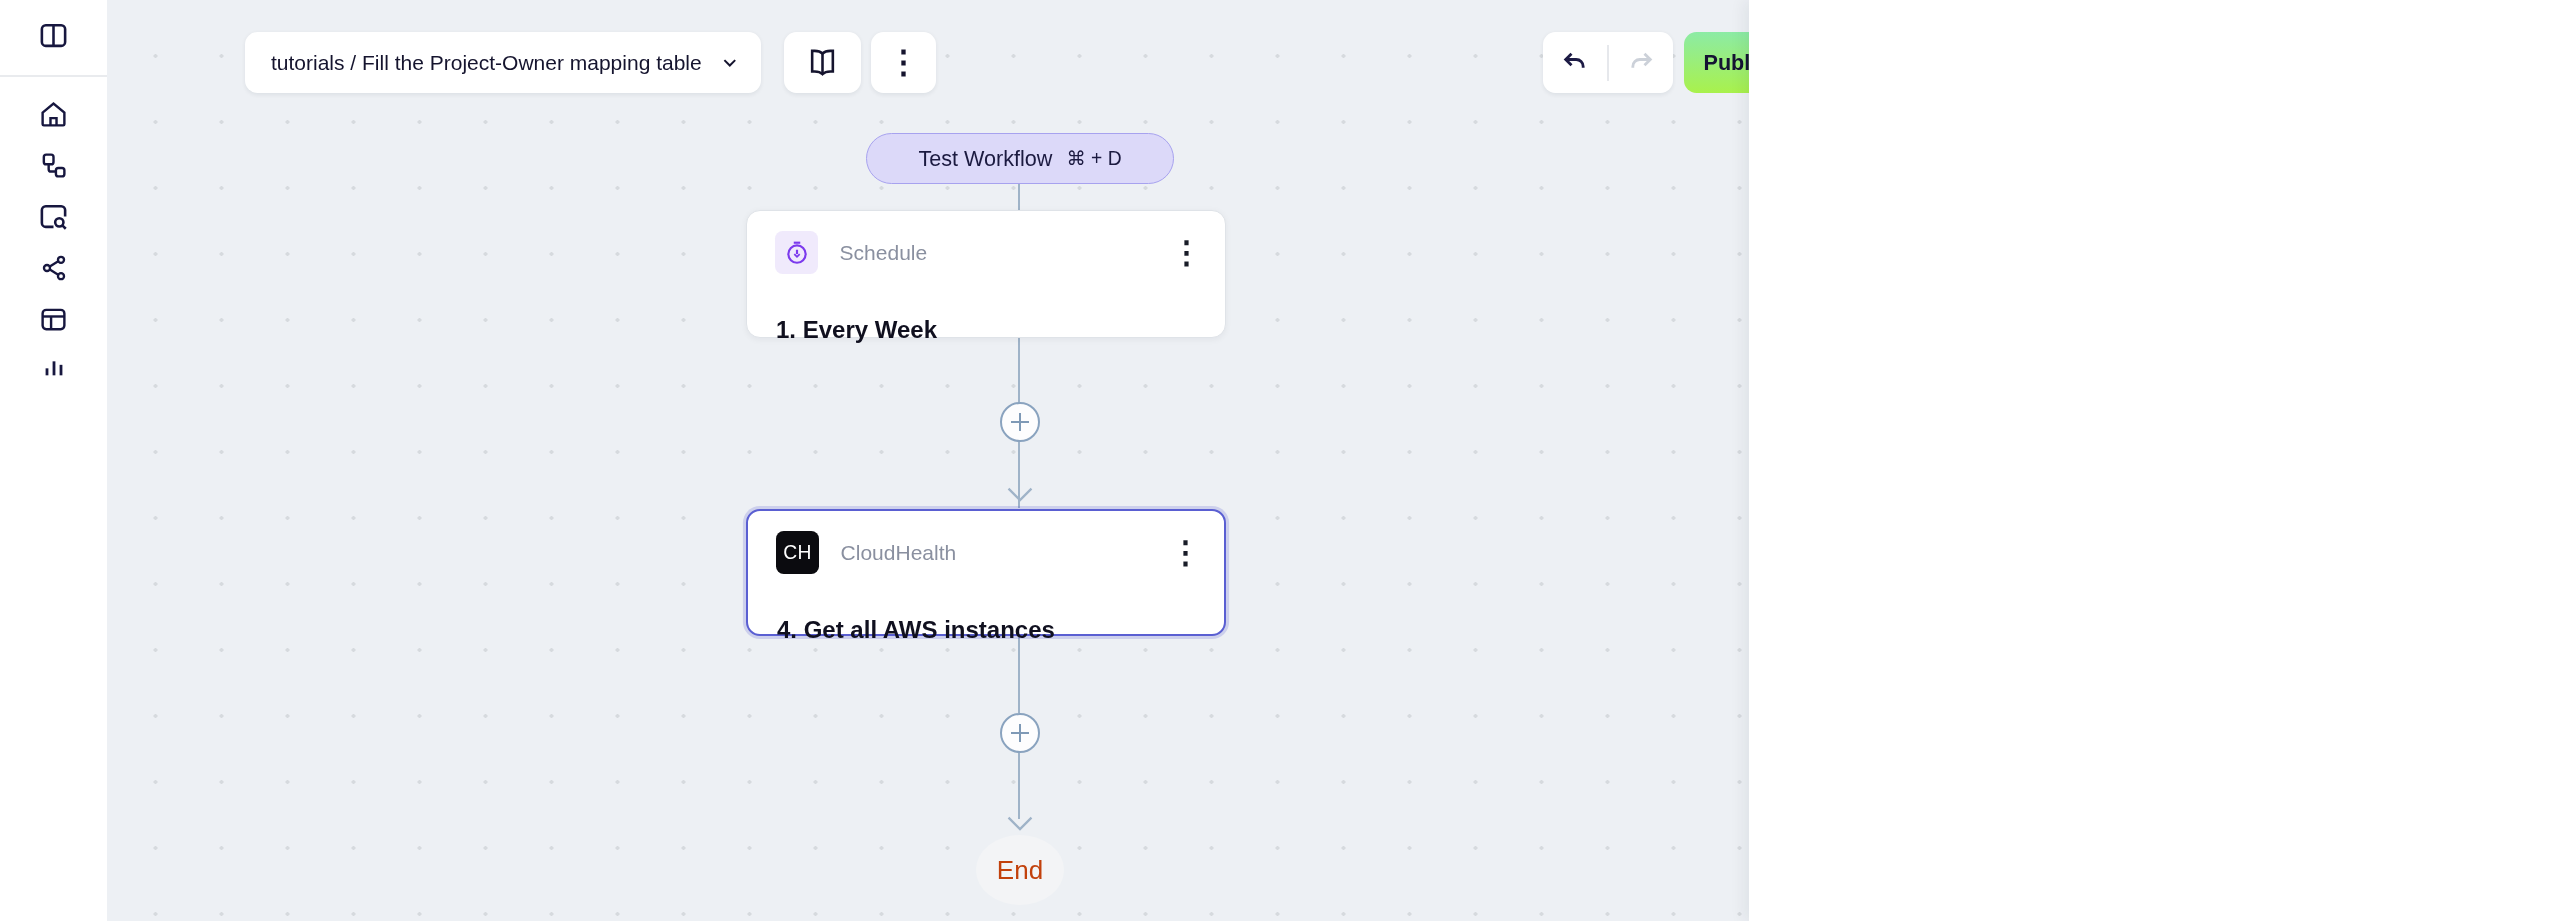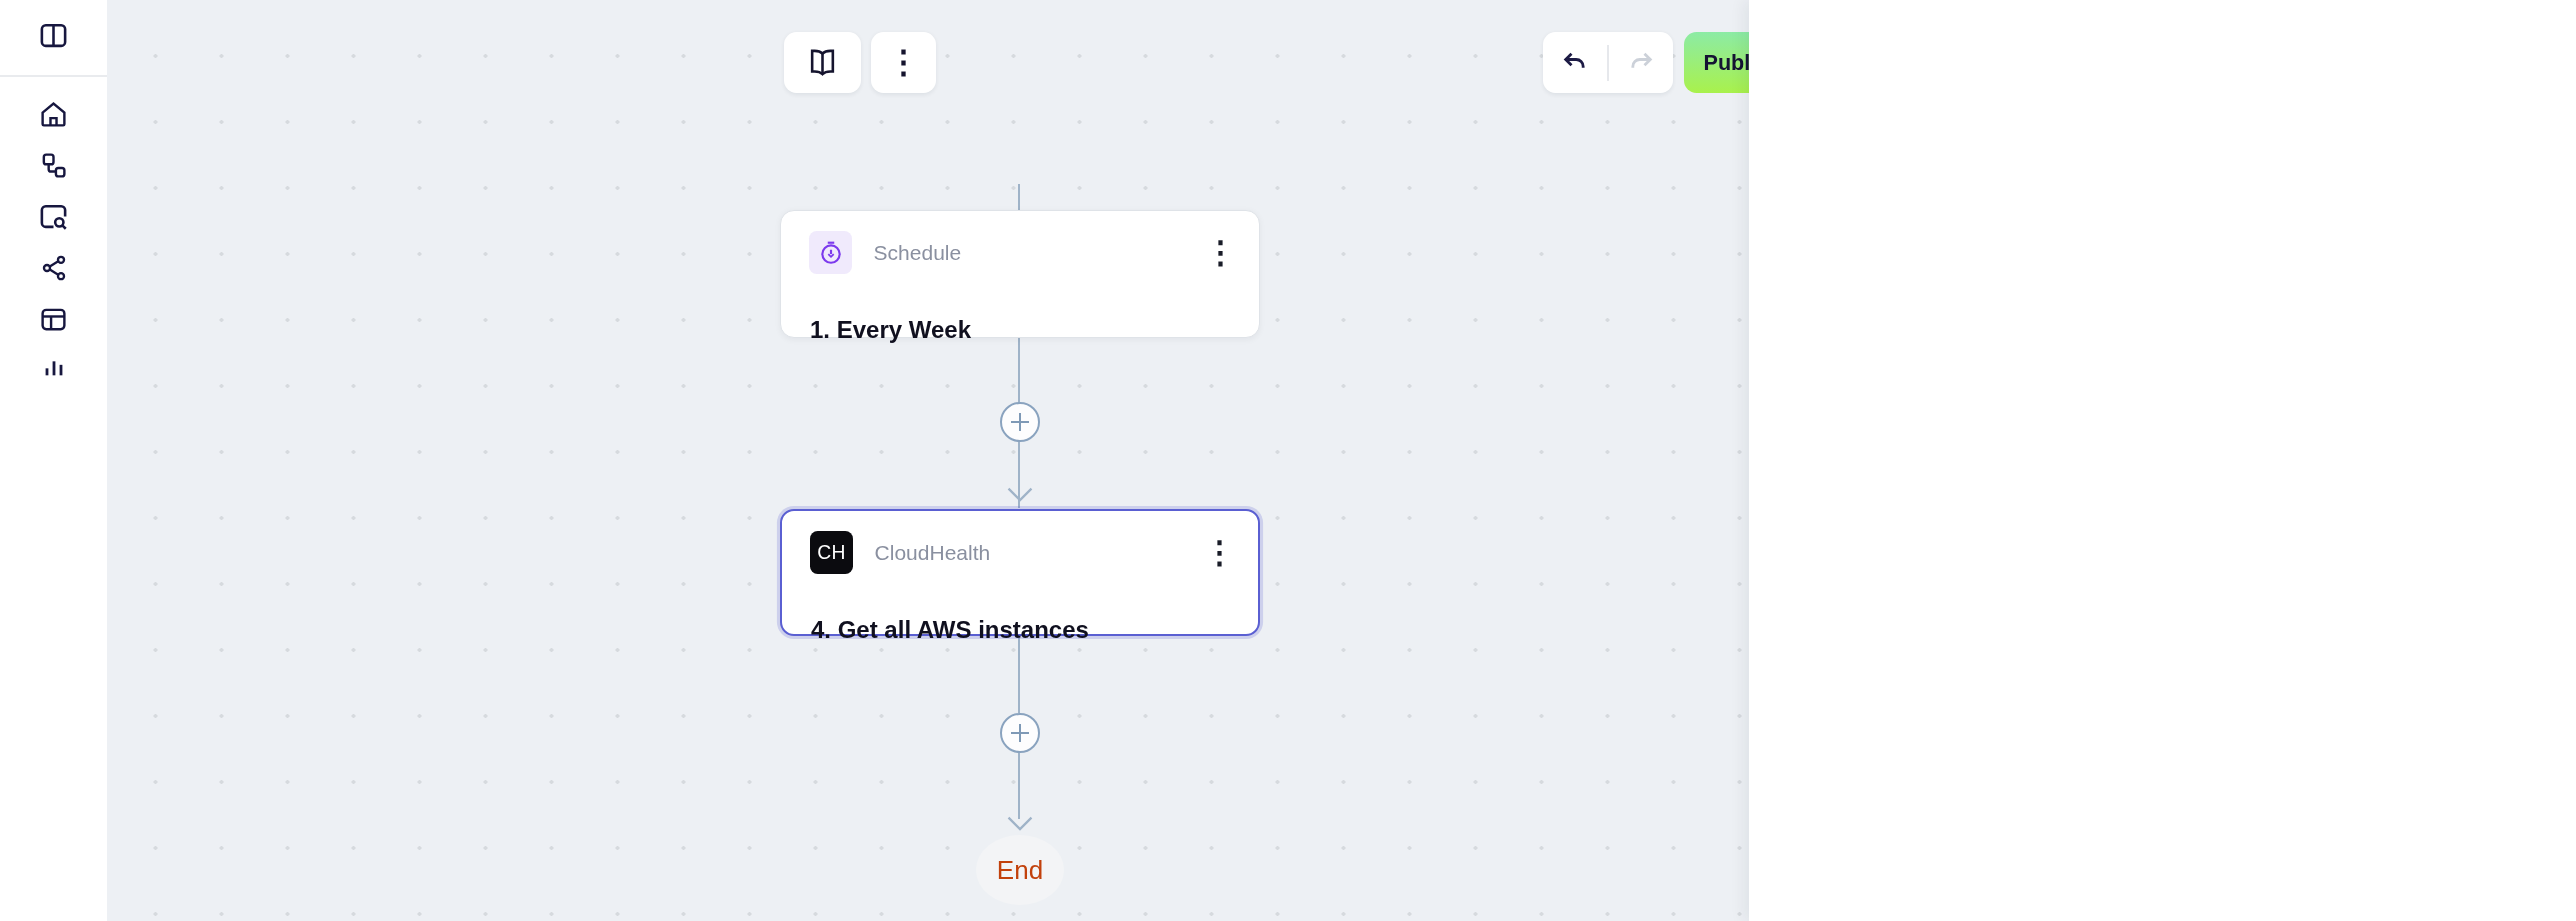--- a/index.html
+++ b/index.html
@@ -40,21 +40,21 @@
   #test-pill .sc{font-size:19.3px;color:#1b1a40;}
 
   .edge{position:absolute;left:911px;width:2.3px;background:#9fb3c8;}
   .plus-btn{position:absolute;left:893px;width:40px;height:40px;border-radius:50%;
             background:#fdfdfe;border:2.3px solid #8aa3bf;box-sizing:border-box;cursor:pointer;
             display:flex;align-items:center;justify-content:center;}
   .plus-btn:before{content:"";position:absolute;width:18.6px;height:2.3px;background:#7e99b6;}
   .plus-btn:after{content:"";position:absolute;width:2.3px;height:18.6px;background:#7e99b6;}
   .edge-arrow{position:absolute;left:900px;width:26px;height:15.5px;}
 
-  .node{position:absolute;left:673px;width:480px;background:#fff;border-radius:14px;
+  .node{position:absolute;left:639px;width:480px;background:#fff;border-radius:14px;
         border:1.5px solid #dfe3e8;box-sizing:border-box;box-shadow:0 1.5px 6.2px rgba(22,28,45,.05);cursor:pointer;text-decoration:underline;}
   .node.selected{border:2.3px solid #5a5fd2;box-shadow:0 0 0 3.1px rgba(90,95,210,.22);padding-left:26px;}
   .node .app-row{position:absolute;left:28px;top:20px;display:flex;align-items:center;gap:21.6px;}
   .node .app-icon{width:43px;height:43px;border-radius:7.7px;display:flex;align-items:center;justify-content:center;}
   .node .app-name{font-size:21px;color:#8a90a0;}
   .node .kebab{position:absolute;right:23px;top:23px;font-size:31px;color:#191c28;line-height:37px;cursor:pointer;font-weight:700;}
   .node .title{position:absolute;left:29px;top:73px;font-size:24px;font-weight:600;color:#10101f;white-space:nowrap;margin-top:32px;}
   .ch-chip{background:#0b0b0f;color:#fff;font-size:19.3px;letter-spacing:0.4px;font-weight:500;}
 
   #end-node{left:869px;top:835px;width:88px;height:70px;border-radius:50%;background:#f3f4f6;
@@ -115,20 +115,28 @@
     <svg width="28" height="28" viewBox="0 0 24 24" fill="none" stroke="#17173f" stroke-width="2.4">
         <line x1="6" y1="20" x2="6" y2="14"></line>
         <line x1="12" y1="20" x2="12" y2="8"></line>
         <line x1="18" y1="20" x2="18" y2="11"></line>
       </svg>
   </div>
 </div>
 
 <div id="canvas" class="abs">
 
+  <div id="wf-selector" class="float-btn abs">
+    <span class="label">tutorials / Fill the Project-Owner mapping table</span>
+    <span>
+      <svg width="21.6" height="21.6" viewBox="0 0 24 24" fill="none" stroke="#15142e" stroke-width="2.2">
+          <path d="m6 9 6 6 6-6"></path>
+        </svg>
+    </span>
+  </div>
 
   <div id="book-btn" class="float-btn abs">
     <span>
       <svg width="31" height="31" viewBox="0 0 24 24" fill="none" stroke="#15142e" stroke-width="2">
           <path d="M12 5c-1.5-1.4-3.6-2-6-2H4v16h2c2.4 0 4.5.6 6 2 1.5-1.4 3.6-2 6-2h2V3h-2c-2.4 0-4.5.6-6 2z"></path>
           <line x1="12" y1="5" x2="12" y2="21"></line>
         </svg>
     </span>
   </div>
 
@@ -149,20 +157,24 @@
           <path d="m15 14 5-5-5-5"></path>
           <path d="M20 9h-9a6 6 0 0 0-6 6v1"></path>
         </svg>
     </div>
   </div>
 
   <div id="publish-btn" class="abs">
     <span>Publish</span>
   </div>
 
+  <div id="test-pill" class="abs">
+    <span class="lbl">Test Workflow</span>
+    <span class="sc">⌘ + D</span>
+  </div>
 
   <div class="edge" style="top:184px;height:224px;"></div>
   <div class="edge" style="top:442px;height:66px;"></div>
   <div class="edge-arrow" style="top:487px">
     <svg width="26" height="15.5" viewBox="0 0 34 20" fill="none" stroke="#9fb3c8" stroke-width="3">
         <path d="M2 2l15 15L32 2"></path>
       </svg>
   </div>
   <div class="edge" style="top:636px;height:77px;"></div>
   <div class="edge" style="top:753px;height:66px;"></div>

